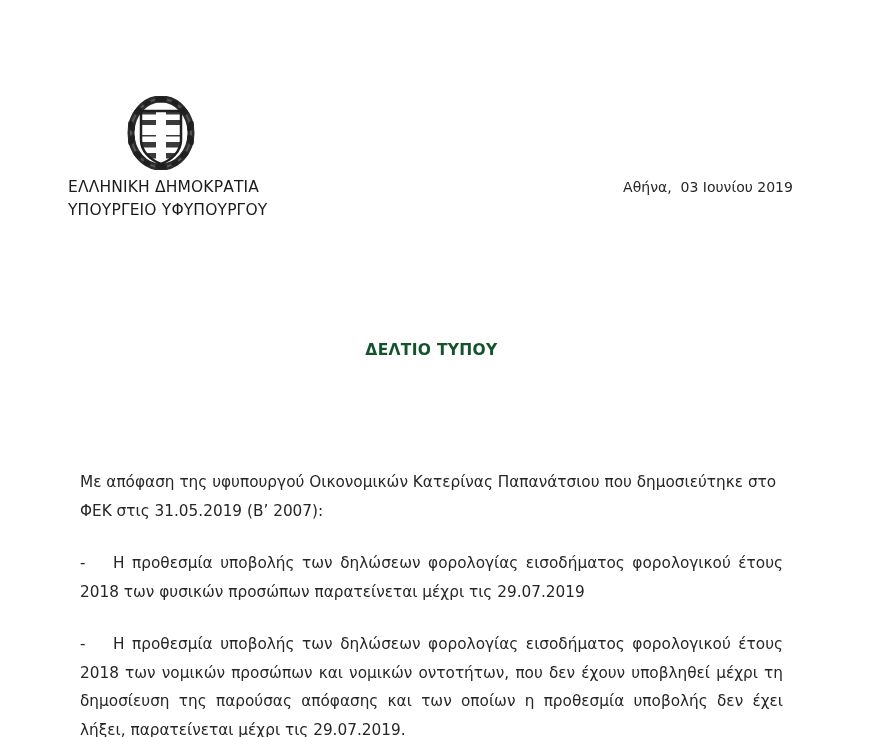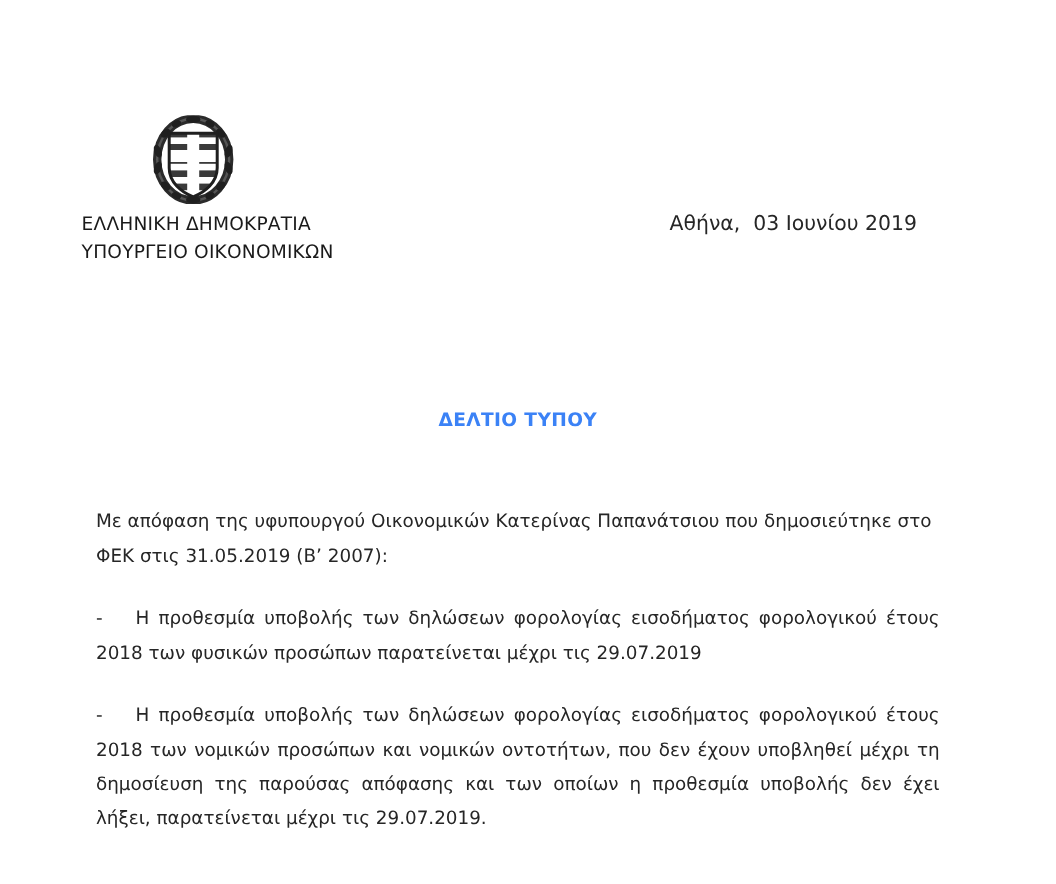--- a/index.html
+++ b/index.html
@@ -59,37 +59,38 @@
   }
   .org-lines div {
     white-space: pre;
   }
 
   .dateline {
     position: absolute;
     left: 490px;
     top: 80px;
     width: 300px;
-    font-size: 17px;
+    font-size: 14px;
     line-height: 22.5px;
     color: #262626;
     white-space: pre;
+    text-align: center;
   }
 
   
   .doc-title {
     position: absolute;
     left: 80px;
     top: 341px;
     width: 703px;
     text-align: center;
     font-weight: bold;
     font-size: 15.5px;
     letter-spacing: 0.3px;
-    color: #3b82f6;
+    color: #14532d;
     white-space: pre;
   }
 
   
   .body-block {
     position: absolute;
     left: 80px;
     top: 420px;
     width: 703px;
   }
@@ -100,20 +101,21 @@
     line-height: 28.5px;
     color: #262626;
     text-align: justify;
     text-justify: inter-word;
   }
   p.para:last-child {
     margin-bottom: 0;
   }
   p.para.intro {
     text-align: left;
+    margin-top: 48px;
   }
 
   .bullet-dash {
     display: inline-block;
     width: 33px;
   }
 </style>
 </head>
 <body>
 
@@ -162,21 +164,21 @@
 
           <rect x="31" y="13" width="10" height="58" fill="#ffffff"></rect>
           <rect x="14" y="29" width="44" height="10" fill="#ffffff"></rect>
         </g>
         <path d="M16 15 H56 V44 C56 56 46 64 36 68 C26 64 16 56 16 44 Z" fill="none" stroke="#1f1f1f" stroke-width="2.5"></path>
       </svg>
     </div>
 
     <div class="org-lines">
       <div>ΕΛΛΗΝΙΚΗ ΔΗΜΟΚΡΑΤΙΑ</div>
-      <div>ΥΠΟΥΡΓΕΙΟ ΟΙΚΟΝΟΜΙΚΩΝ</div>
+      <div>ΥΠΟΥΡΓΕΙΟ ΥΦΥΠΟΥΡΓΟΥ</div>
     </div>
 
     <div class="dateline">Αθήνα,  03 Ιουνίου 2019</div>
 
   </div>
 
   <div class="doc-title">ΔΕΛΤΙΟ ΤΥΠΟΥ</div>
 
   <div class="body-block">
 

